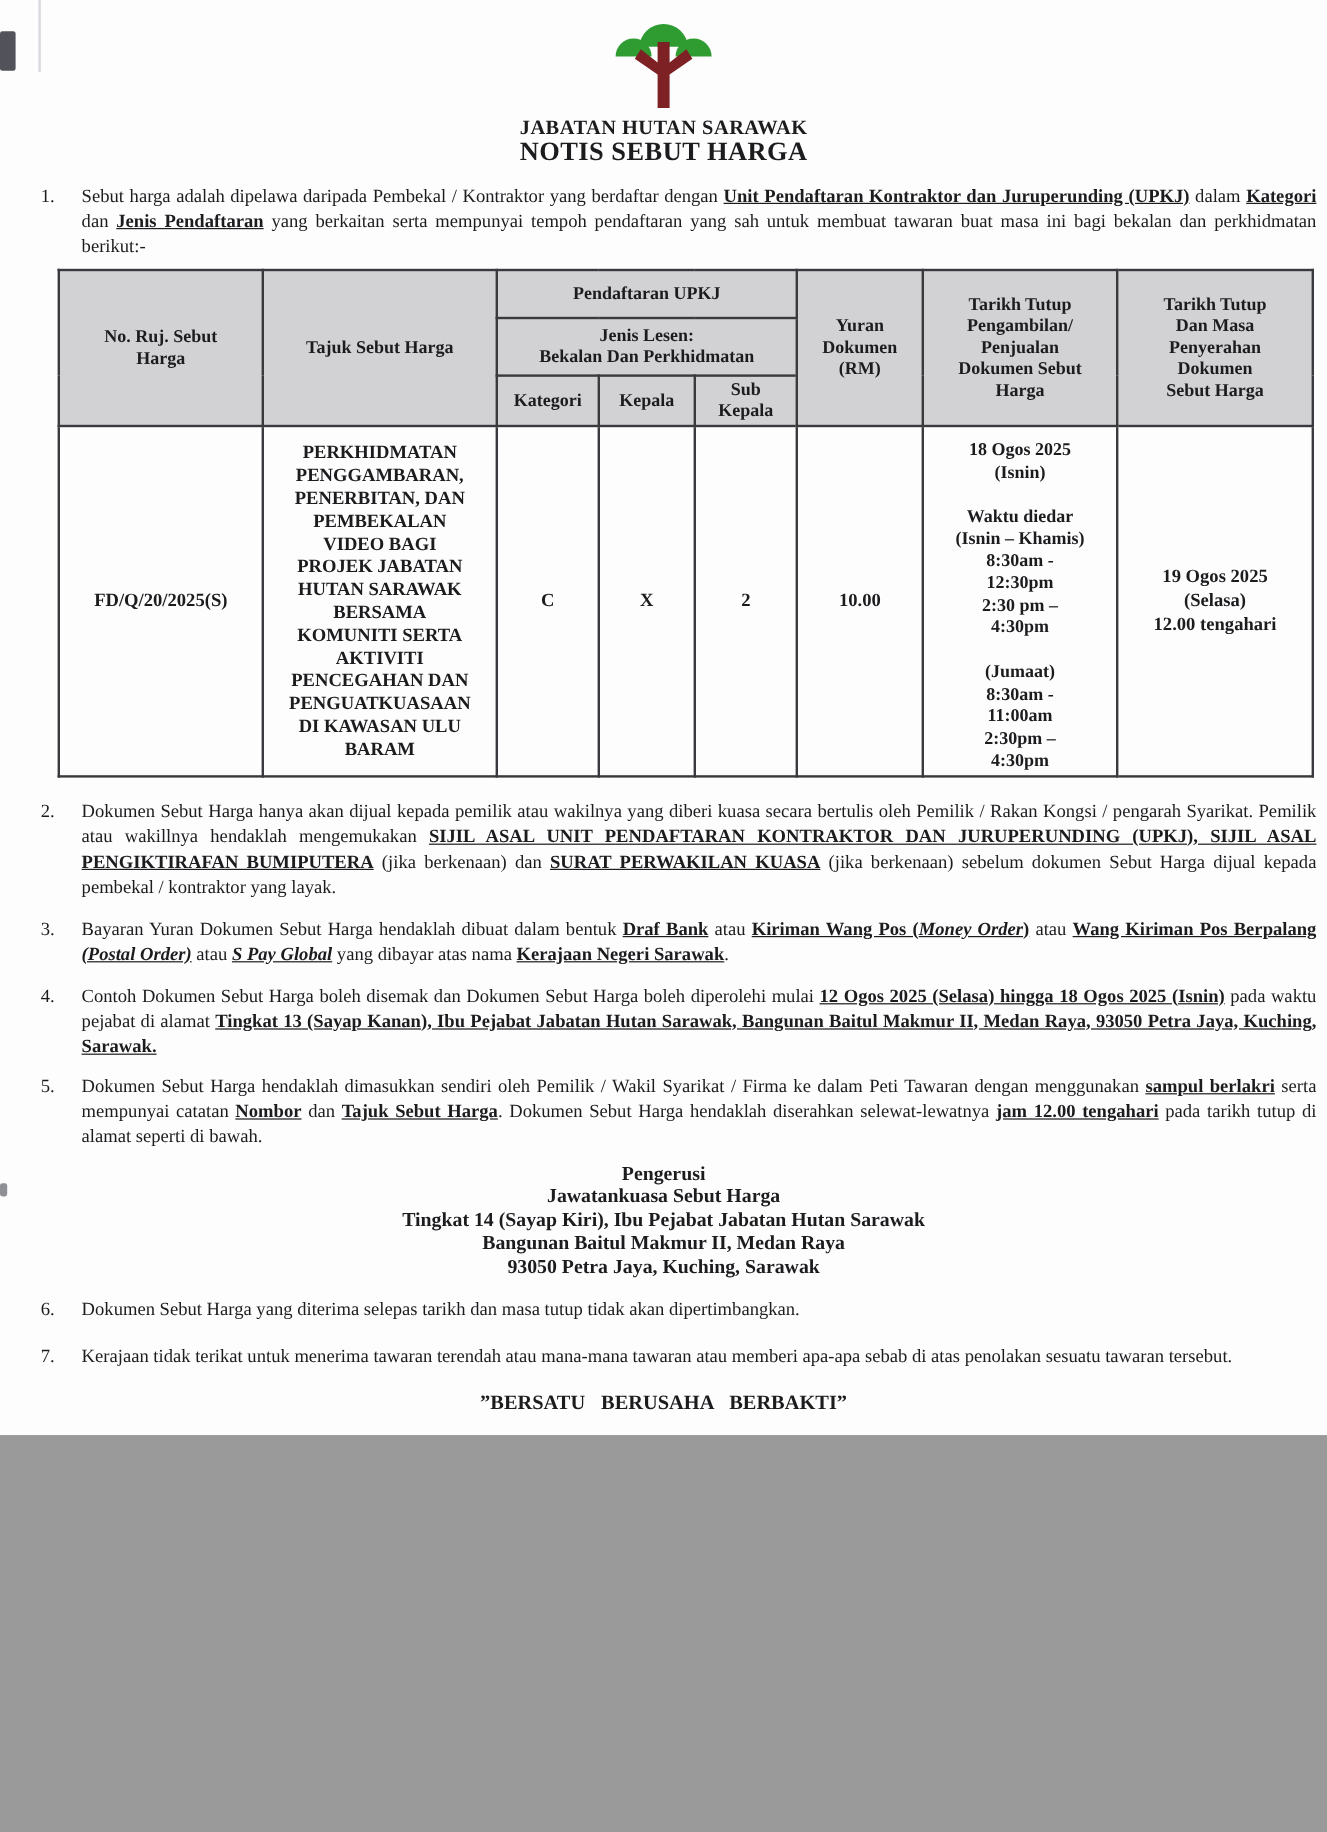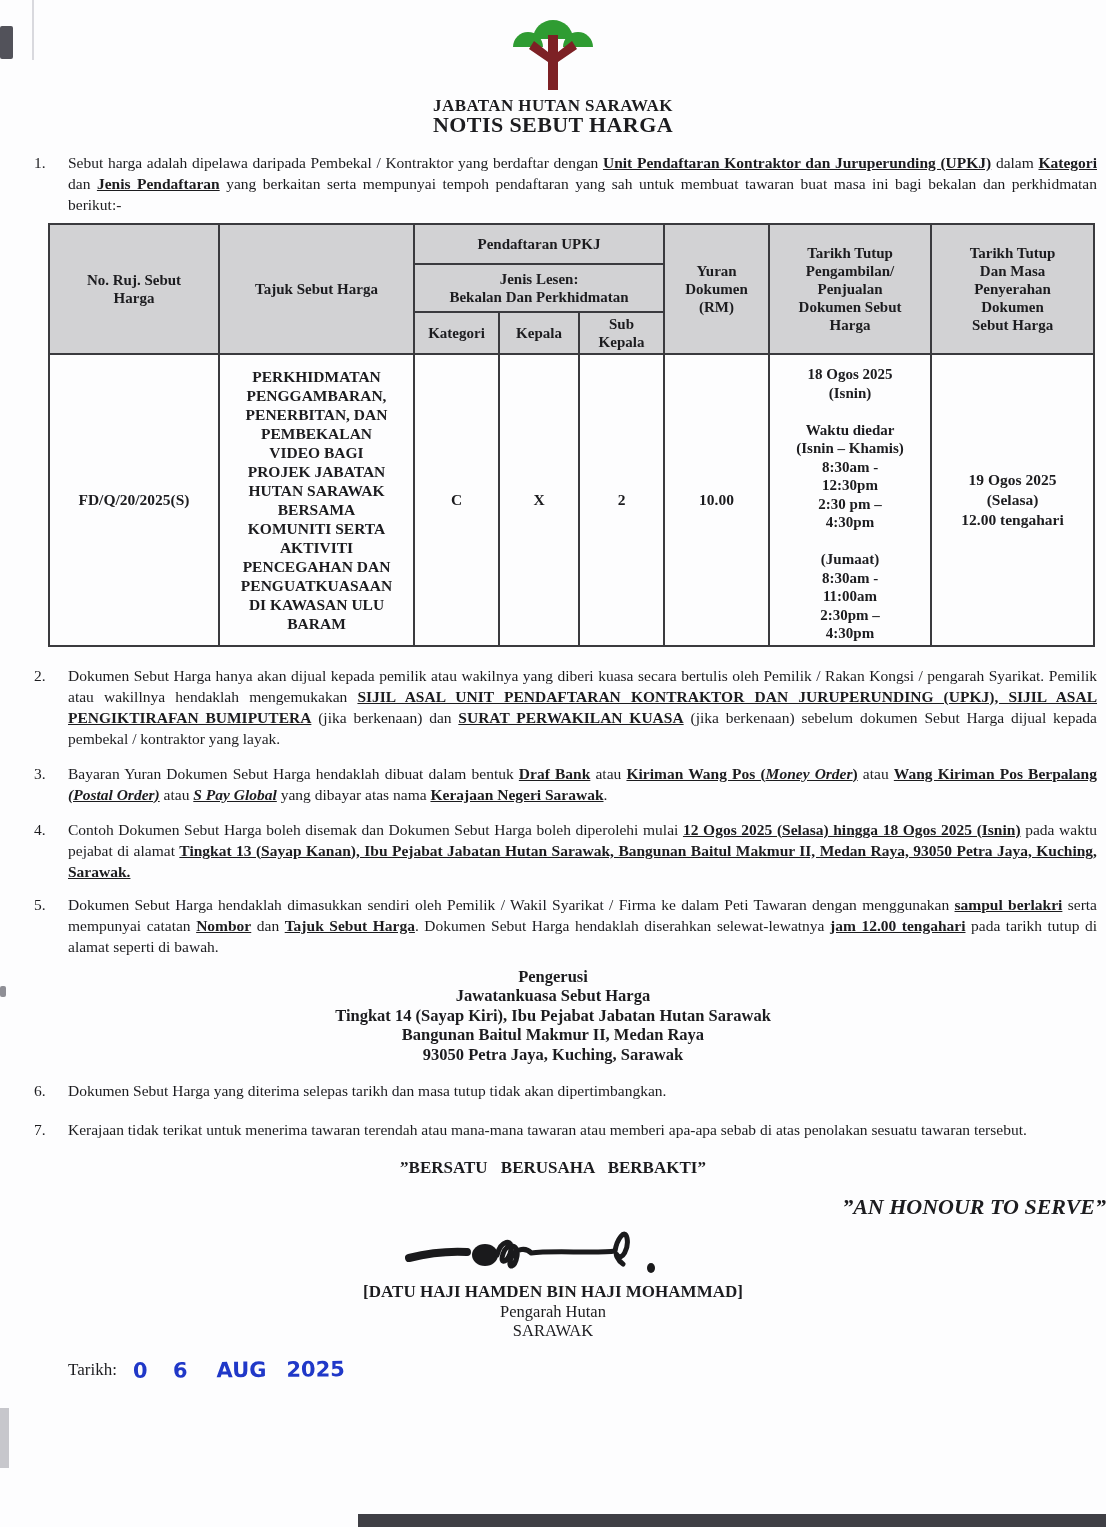--- a/index.html
+++ b/index.html
@@ -1,18 +1,18 @@
 <!DOCTYPE html>
 <html><head>
 <meta charset="utf-8">
 <style>
   html,body{margin:0;padding:0;background:#9a9a9a;}
   .page{
     position:relative;
-    width:1106px;height:1527px;
+    width:1106px;height:1196px;
     margin:0 auto;
     background:#fdfdfe;
     font-family:"Liberation Serif","DejaVu Serif",serif;
     color:#1c1c1f;
     overflow:hidden;
   }
   .b{font-weight:bold;text-decoration:underline;}
   .i{font-style:italic;}
   .pre{white-space:pre-line;}
 

